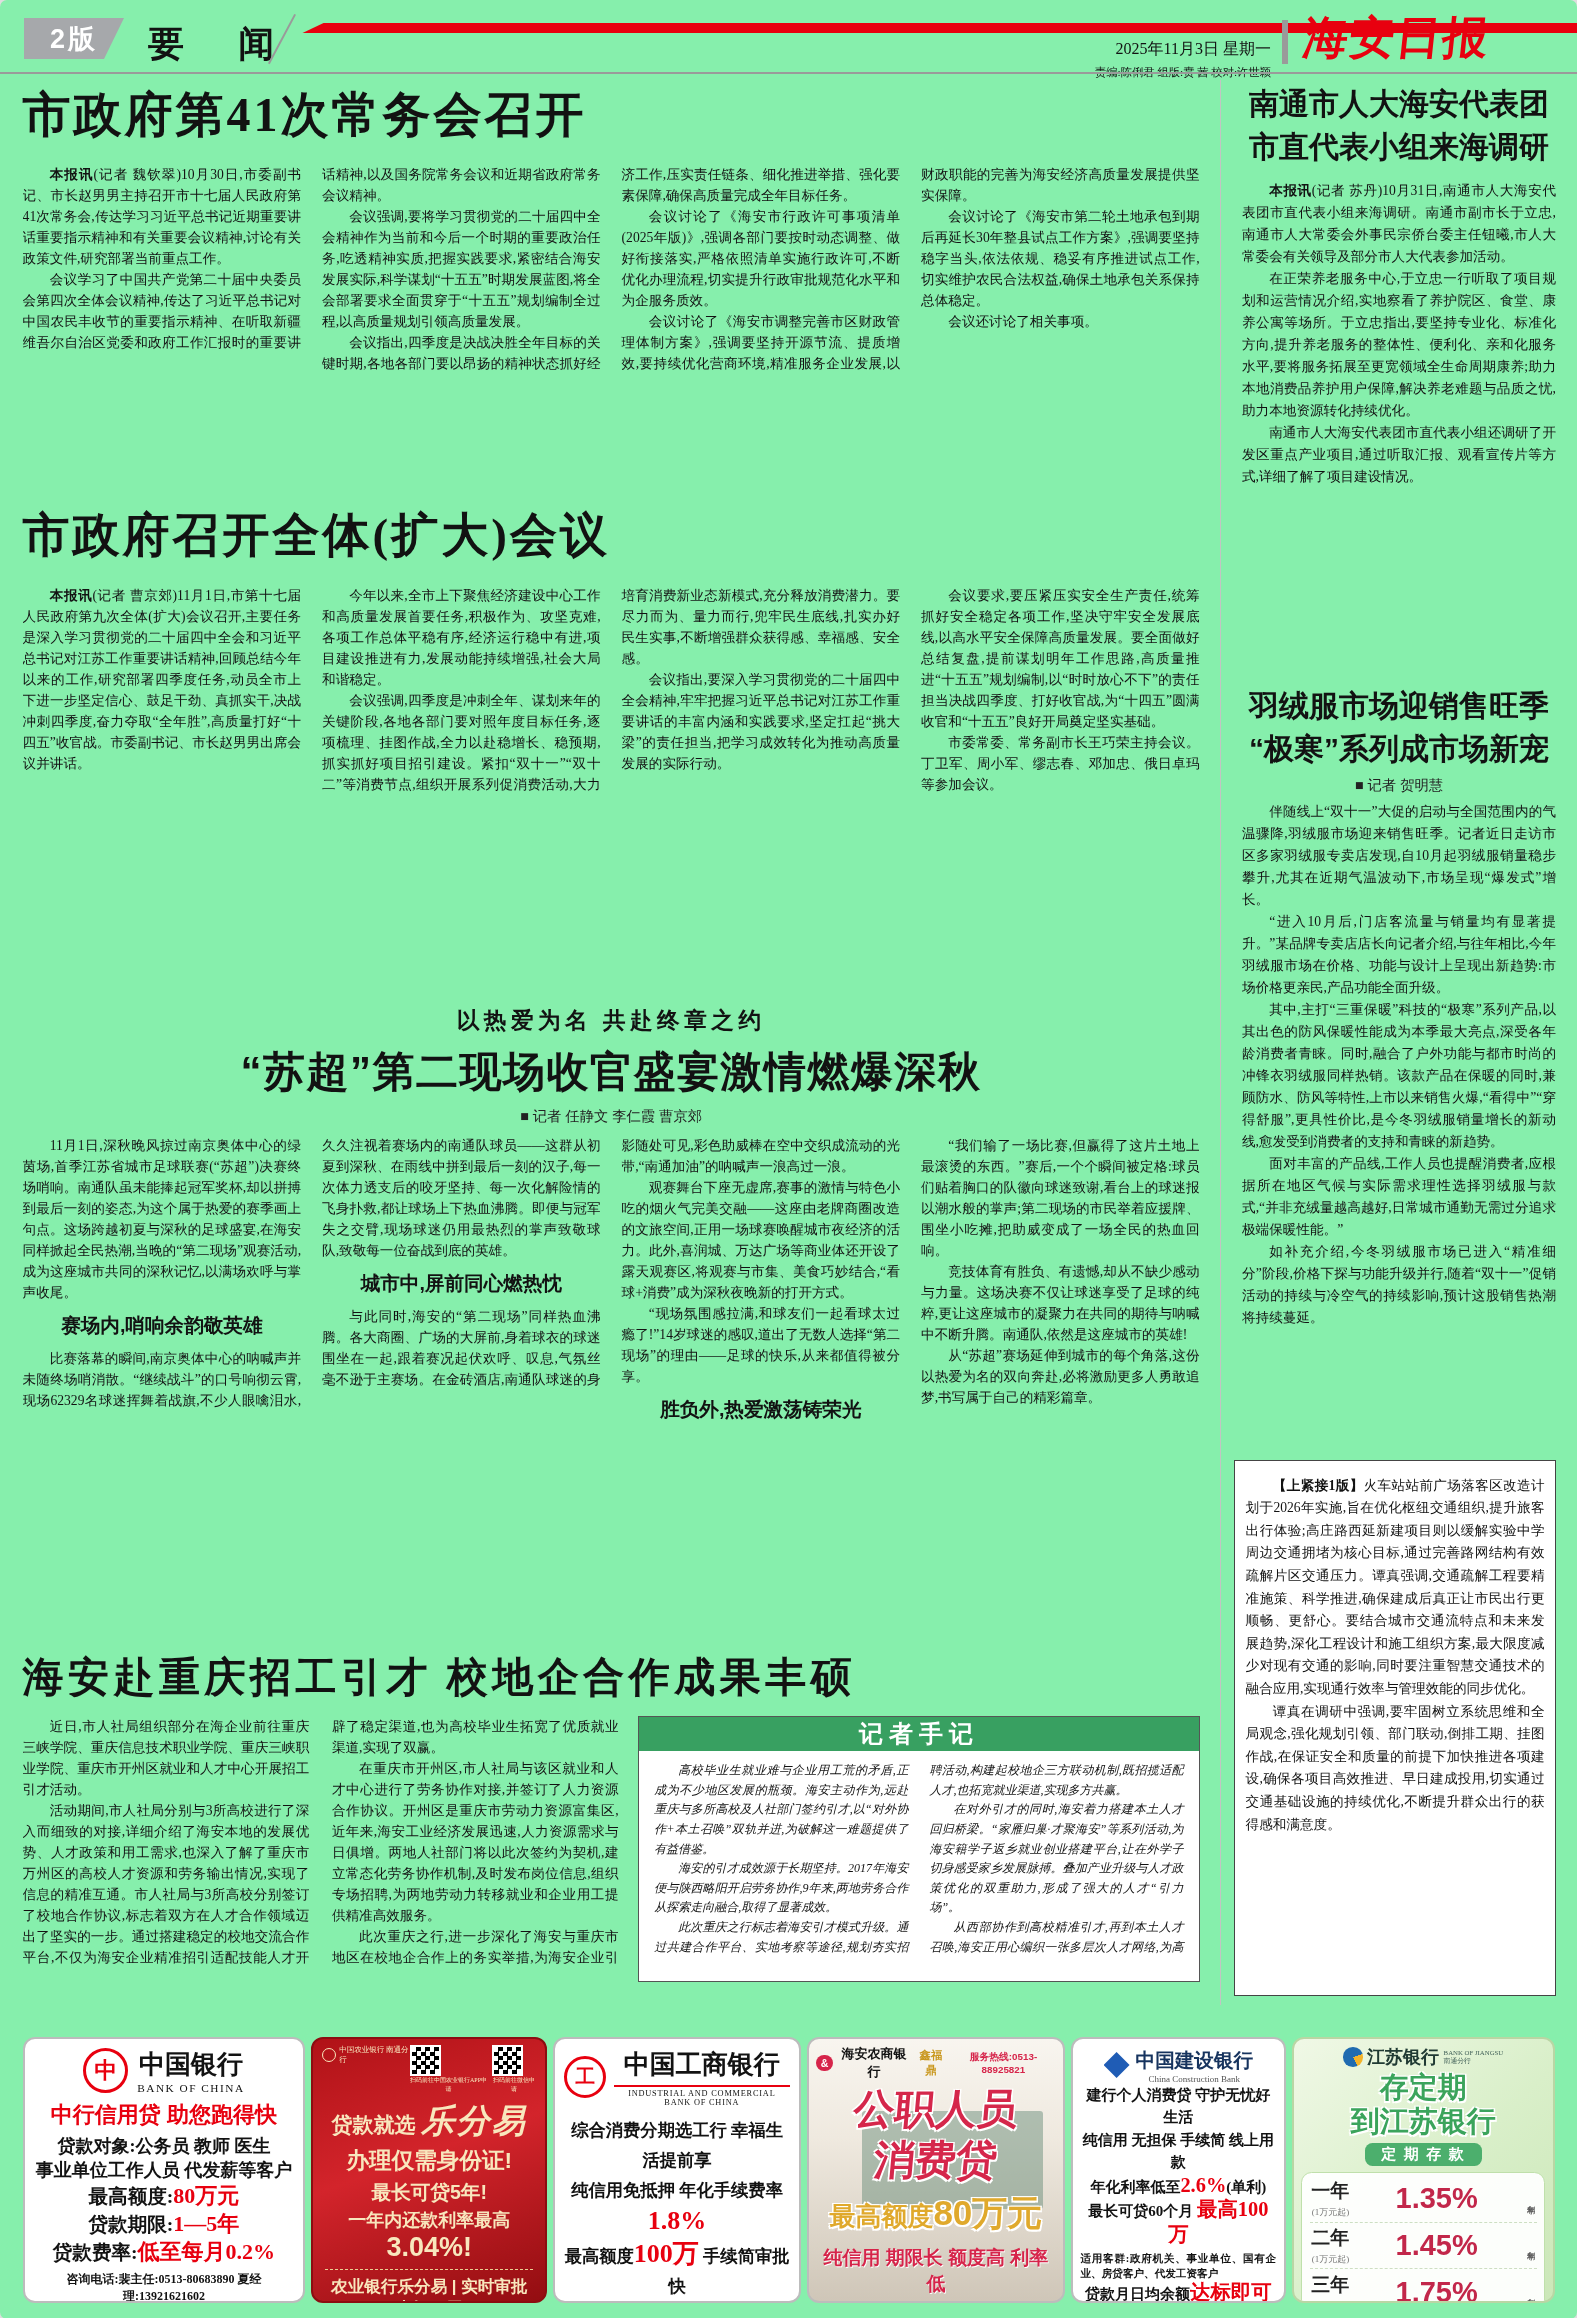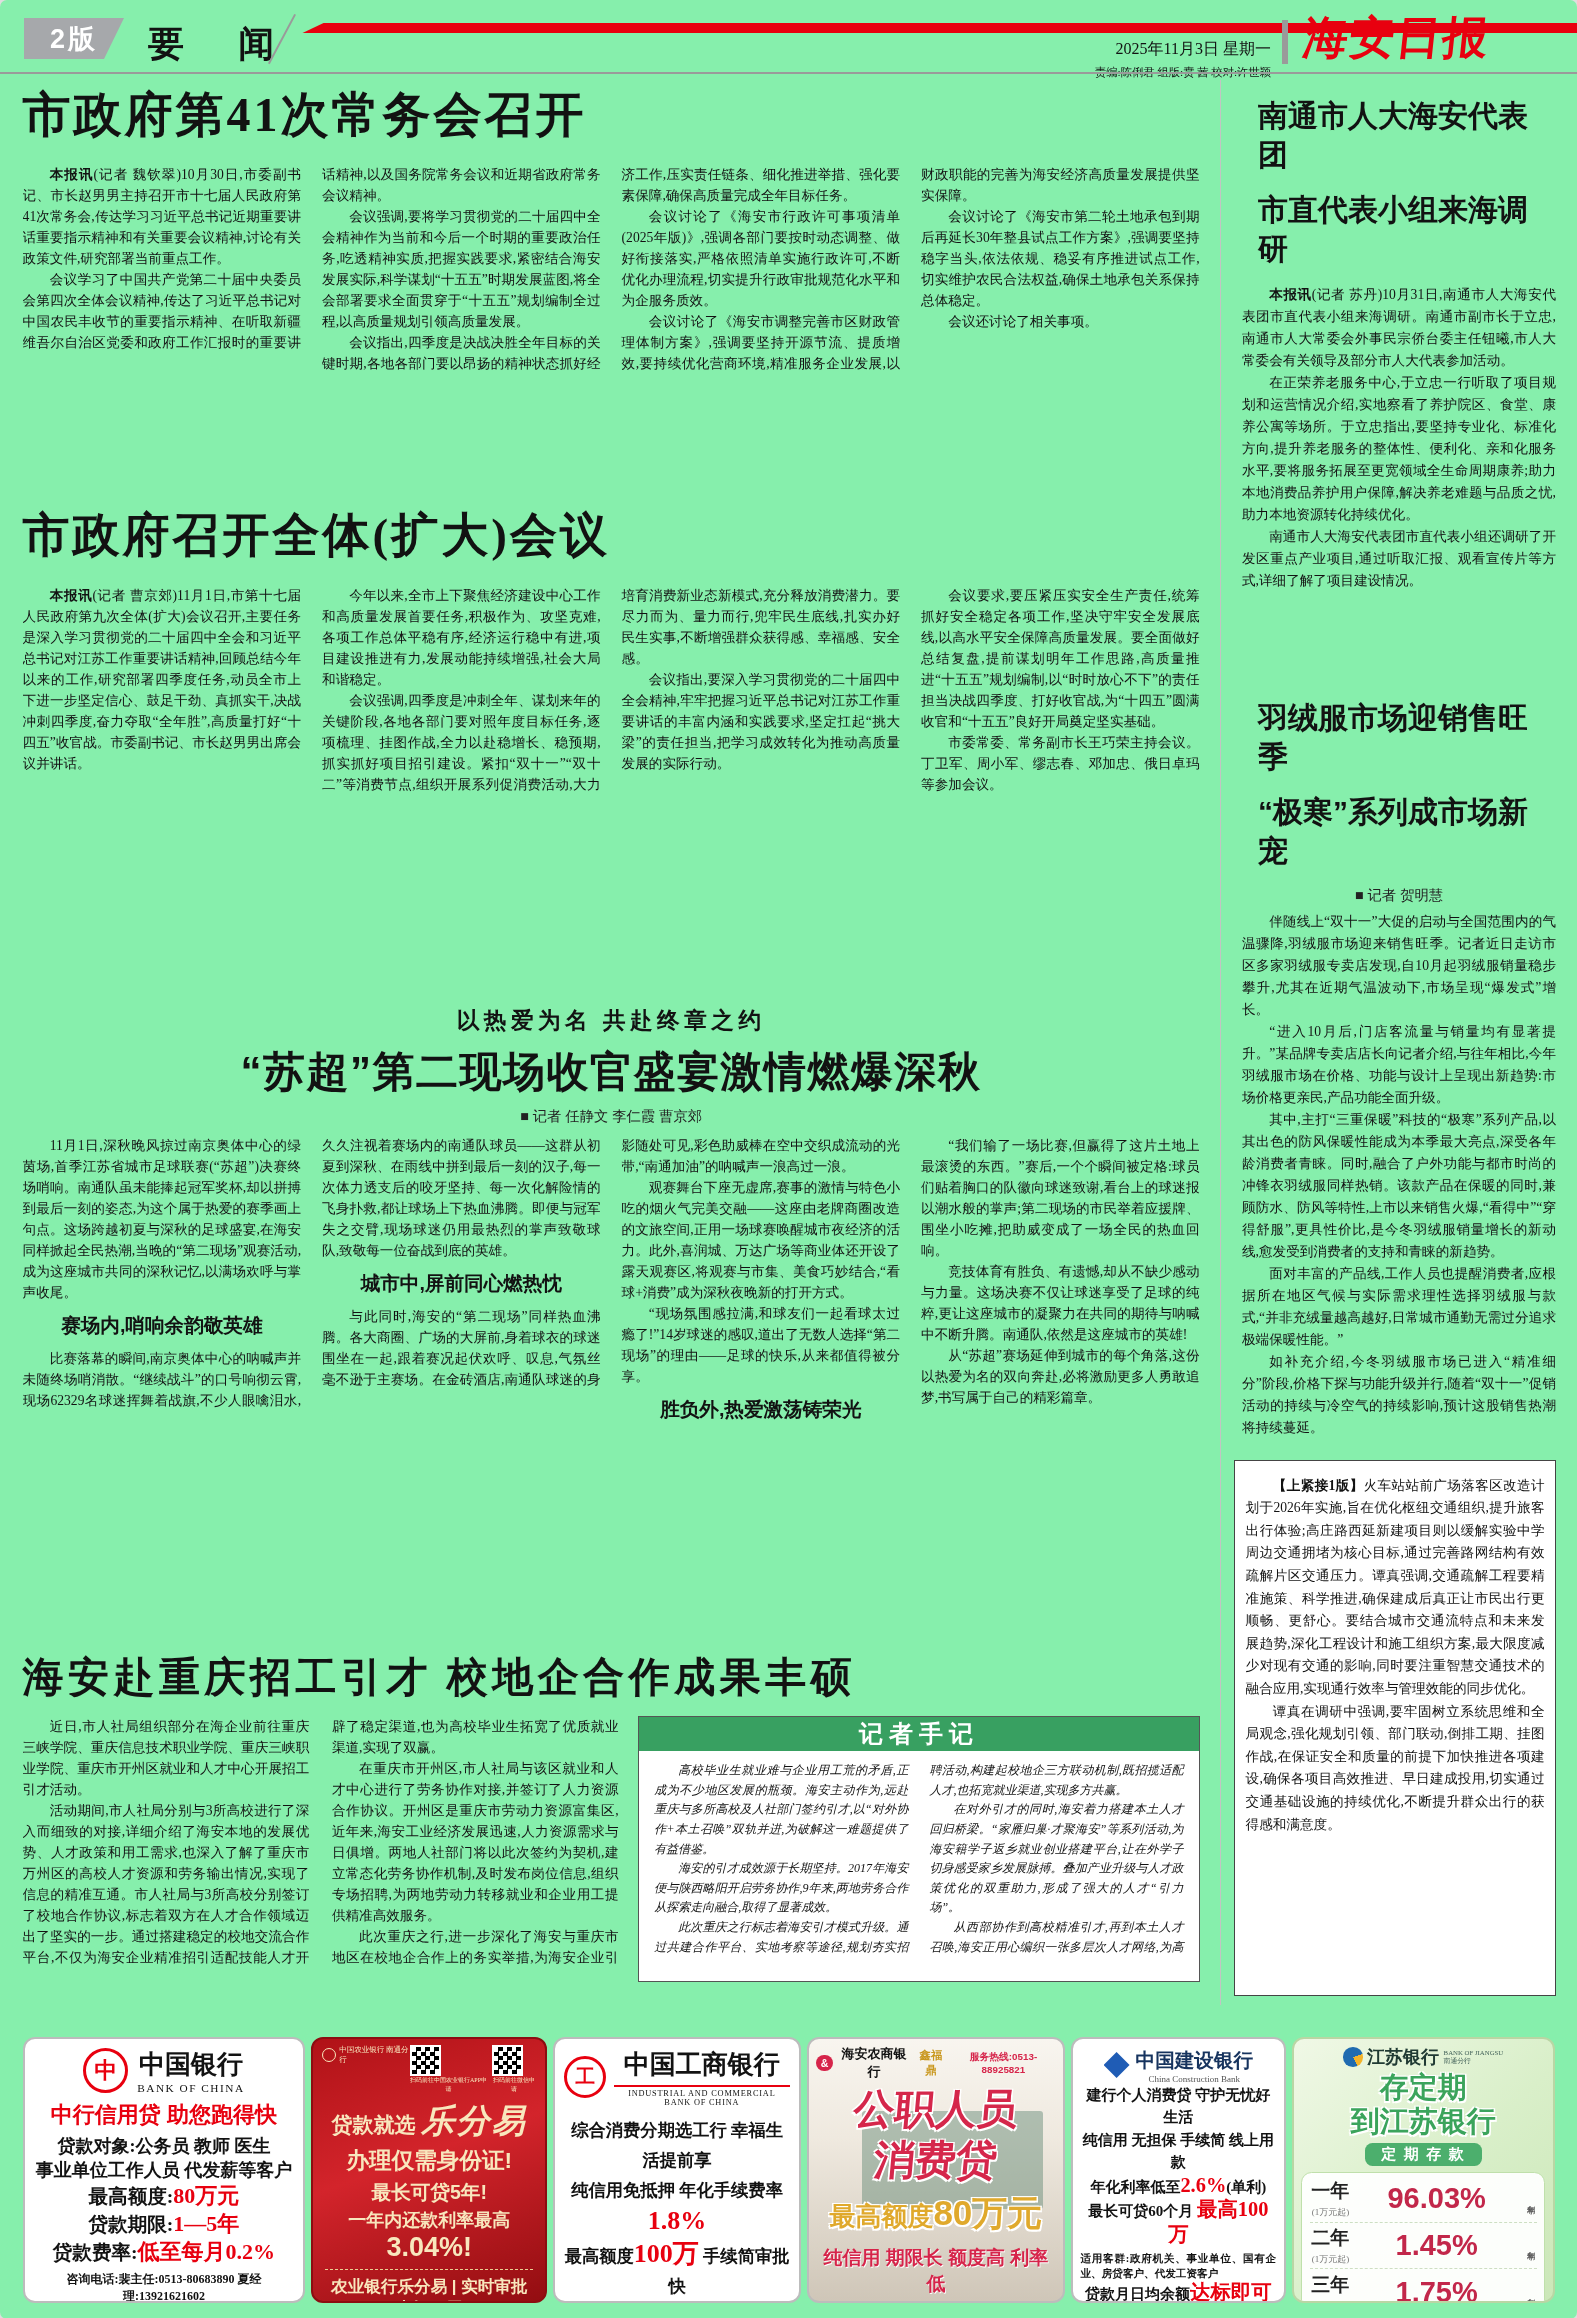--- a/index.html
+++ b/index.html
@@ -47,21 +47,21 @@
   .notes{flex:1;border:0.8px solid #555;background:#fff;}
   .notes-head{height:34px;background:#38a061;color:#fff;display:flex;align-items:center;justify-content:center;
       font:bold 24px "Liberation Sans",sans-serif;letter-spacing:6px;}
   .notes-body{padding:10.6px 15px;column-count:2;column-gap:21px;height:202px;overflow:hidden;}
   .notes-body p{font-style:italic;font-size:12px;line-height:19.6px;}
   
   .rail-rule{position:absolute;left:1220px;top:80px;width:0.8px;height:1925px;background:#c3c3c3;}
   .rail{position:absolute;left:1242px;width:314px;}
   .r1{top:80px;}
   .r2{top:682px;}
-  .rail-hl{font:bold 30px "Liberation Sans",sans-serif;text-align:left;line-height:39px;margin:16px;}
+  .rail-hl{font:bold 30px "Liberation Sans",sans-serif;text-align:center;line-height:39px;margin:4px;}
   .rail p.np{font-size:13.6px;line-height:22px;}
   .r1-paras{margin-top:13.6px;}
   .r2-paras{margin-top:6px;}
   .r3{position:absolute;left:1234px;top:1460px;width:299px;height:507px;border:1.5px solid #444;
       padding:13.6px 10.6px;background:#fff;}
   .r3 p.np{font-size:13.6px;line-height:22.6px;}
   
   .ads{position:absolute;left:22.6px;top:2037px;width:1532px;height:266px;display:flex;gap:6px;}
   .ad{border:2.3px solid #bcbcbc;border-radius:12px;background:#fff;overflow:hidden;position:relative;}
   
@@ -366,21 +366,21 @@
         <span class="boj-mark"></span>
         <span class="boj-name">江苏银行</span>
         <span class="boj-en"><span>BANK OF JIANGSU</span><br><span>南通分行</span></span>
       </div>
       <div class="boj-title">存定期</div>
       <div class="boj-title">到江苏银行</div>
       <div class="boj-badge">定期存款</div>
       <div class="boj-panel">
         <div class="boj-row">
           <span class="boj-term"><span class="t">一年</span><br><span class="m">(1万元起)</span></span>
-          <span class="boj-rate">96.03%</span>
+          <span class="boj-rate">1.35%</span>
           <span class="boj-unit">年利率</span>
         </div>
         <div class="boj-row">
           <span class="boj-term"><span class="t">二年</span><br><span class="m">(1万元起)</span></span>
           <span class="boj-rate">1.45%</span>
           <span class="boj-unit">年利率</span>
         </div>
         <div class="boj-row">
           <span class="boj-term"><span class="t">三年</span><br><span class="m">(1万元起)</span></span>
           <span class="boj-rate">1.75%</span>

